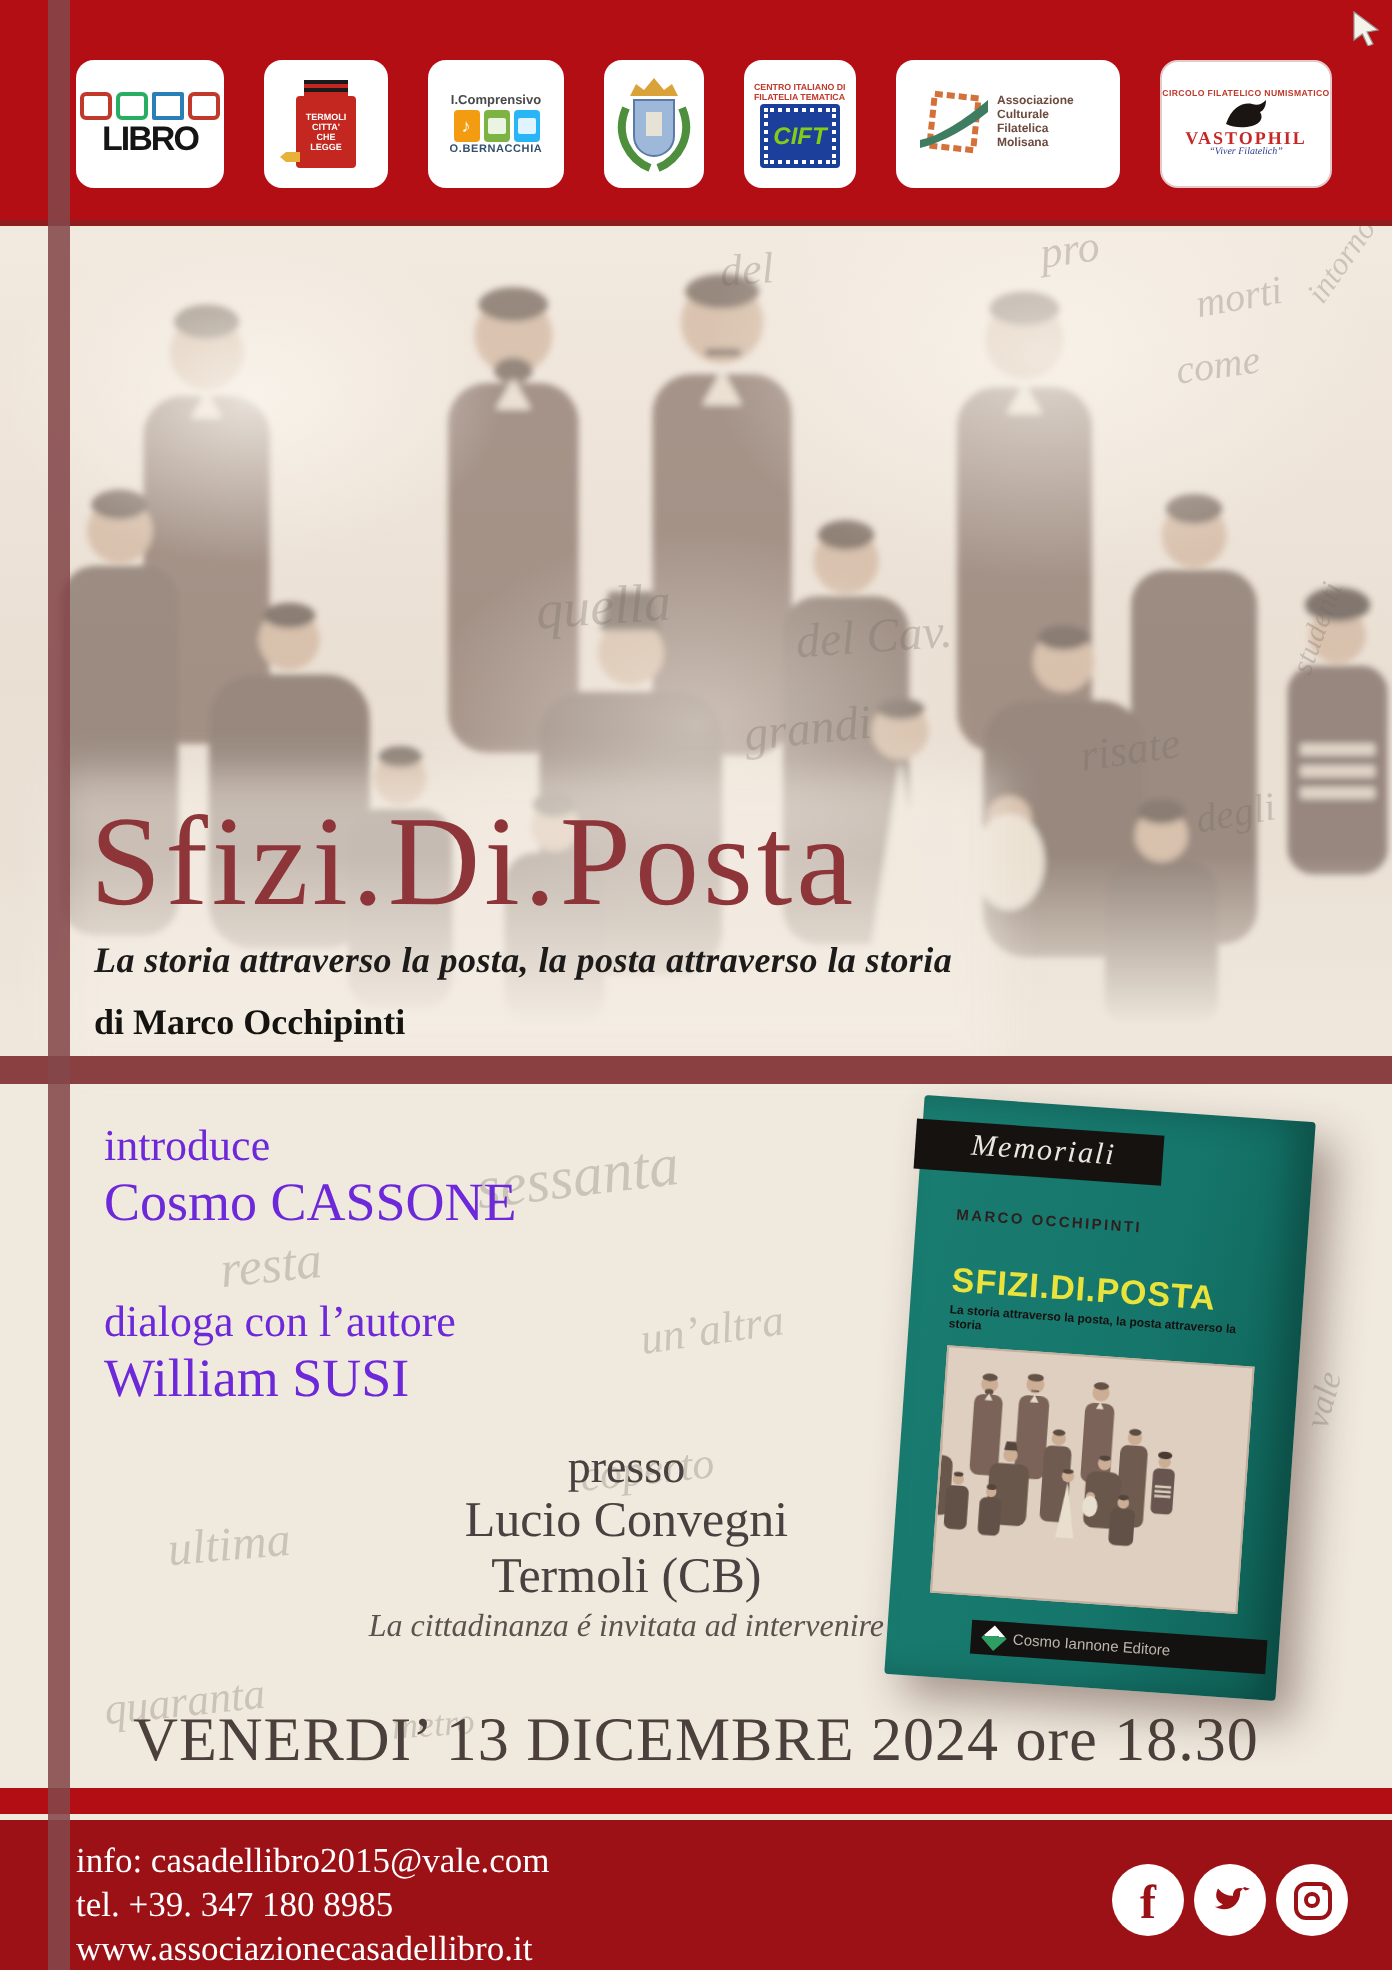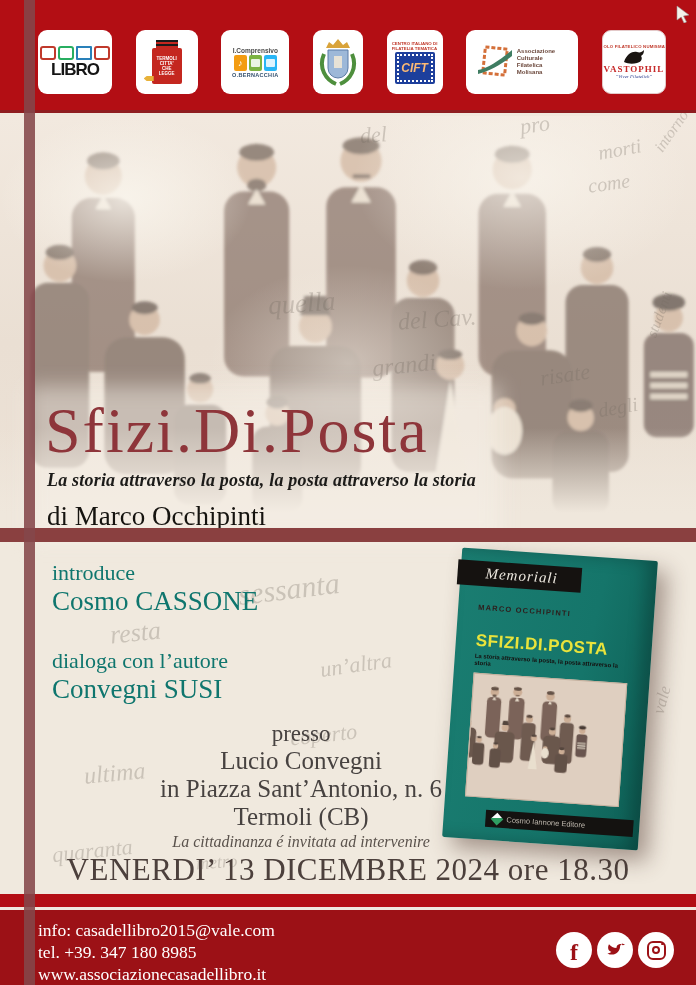--- a/index.html
+++ b/index.html
@@ -10,21 +10,21 @@
   html,body{margin:0;padding:0;background:#ffffff;}
   .poster{position:relative;width:696px;height:985px;overflow:hidden;
     background:var(--cream);font-family:"Liberation Serif",serif;}
 
   
   .logo-band{position:absolute;top:0;left:0;right:0;height:113px;background:var(--header-red);
     border-bottom:3px solid #8f1d20;display:flex;align-items:flex-start;justify-content:space-between;
     padding:30px 30px 0 38px;box-sizing:border-box;z-index:6;}
   .tile{background:#fff;border-radius:9px;height:64px;box-sizing:border-box;padding:3px 3px;
     display:flex;flex-direction:column;align-items:center;justify-content:center;overflow:hidden;flex:0 0 auto;}
-  .t1{width:74px}.t2{width:62px}.t3{width:68px}.t4{width:50px}.t5{width:56px}.t6{width:112px;flex-direction:row;gap:3px}.t7{width:64px;position:relative}
+  .t1{width:74px}.t2{width:62px}.t3{width:68px}.t4{width:50px}.t5{width:56px}.t6{width:112px;flex-direction:row;gap:3px}.t7{width:86px;position:relative}
   .cdl-row{display:flex;gap:2px;margin-bottom:1px;}
   .bk{width:12px;height:10px;border:2px solid #c0392b;border-radius:3px;font-size:6px;line-height:6px;
     color:transparent;display:flex;align-items:center;justify-content:center;font-family:"Liberation Sans",sans-serif;}
   .bk.g{border-color:#27ae60}.bk.b{border-color:#2980b9;border-radius:1px}
   .cdl-word{font-family:"Liberation Sans",sans-serif;font-weight:bold;font-size:17px;letter-spacing:-1px;color:#151515;line-height:17px;}
   .tbook{width:30px;height:36px;background:#c4271f;border-radius:2px;position:relative;margin-top:8px;
     display:flex;align-items:center;justify-content:center;}
   .tbook::before{content:"";position:absolute;top:-8px;left:4px;right:4px;height:8px;
     background:repeating-linear-gradient(#1a1a1a 0 2px,#c4271f 2px 4px);}
   .tbook::after{content:"";position:absolute;left:-8px;bottom:3px;width:10px;height:5px;background:#e8b23a;
@@ -34,21 +34,21 @@
   .ic-top{font-family:"Liberation Sans",sans-serif;font-size:6.5px;font-weight:bold;color:#4a4a4a;}
   .ic-row{display:flex;gap:2px;margin:1px 0;}
   .mini{width:13px;height:16px;border-radius:2px;color:#fff;font-size:9px;line-height:16px;text-align:center;}
   .mini.o{background:#f39c12}.mini.g{background:#7cb342}.mini.bl{background:#29b6f6}
   .mini.g i,.mini.bl i{display:block;margin:4px 2px;height:8px;background:rgba(255,255,255,.85);border-radius:1px;}
   .ic-bottom{font-family:"Liberation Sans",sans-serif;font-size:5.5px;font-weight:bold;color:#33506e;letter-spacing:.3px;}
   .cift-top{font-family:"Liberation Sans",sans-serif;font-size:4.4px;line-height:5px;color:#c0392b;
     font-weight:bold;text-transform:uppercase;width:100%;text-align:left;padding-left:2px;box-sizing:border-box;}
   .stamp{margin-top:1px;width:40px;height:32px;background:#1d3f9c;border-radius:2px;outline:2px dotted #fff;outline-offset:-4px;
     display:flex;align-items:center;justify-content:center;}
-  .stamp span{color:#fdba74;font-family:"Liberation Sans",sans-serif;font-weight:bold;font-style:italic;font-size:12px;}
+  .stamp span{color:#84cc16;font-family:"Liberation Sans",sans-serif;font-weight:bold;font-style:italic;font-size:12px;}
   .acfm-text{font-family:"Liberation Sans",sans-serif;font-size:6px;line-height:7px;color:#6d4a3e;width:52px;font-weight:bold;}
   .vasto-arc{font-family:"Liberation Sans",sans-serif;font-size:4.3px;color:#c0392b;font-weight:bold;letter-spacing:.2px;white-space:nowrap;}
   .vasto-main{font-family:"Liberation Serif",serif;font-weight:bold;font-size:9px;color:#c62828;letter-spacing:1px;line-height:9px;}
   .vasto-motto{font-size:5px;font-style:italic;color:#2b3d8f;line-height:6px;}
   .t7{border:1px solid #e3c9c9;}
 
   
   .vstripe{position:absolute;top:0;bottom:0;left:24px;width:11px;background:var(--maroon);opacity:.88;z-index:20;}
 
   
@@ -68,27 +68,27 @@
   .hw{position:absolute;font-style:italic;color:#766d63;opacity:.3;white-space:nowrap;
     font-family:"Liberation Serif",serif;}
 
   
   .hero{position:absolute;left:45px;top:400px;z-index:3;}
   .hero::before{content:"";position:absolute;inset:-14px -24px -10px -18px;
     background:rgba(247,241,233,.5);filter:blur(10px);z-index:-1;}
   .hero-title{margin:0;font-size:64px;line-height:62px;letter-spacing:2px;font-weight:normal;
     color:var(--title-maroon);font-family:"Liberation Serif",serif;}
   .hero-subtitle{margin:8px 0 0 2px;font-size:18px;font-style:italic;font-weight:bold;color:#1c1b19;letter-spacing:.2px;}
-  .hero-author{margin:10px 0 0 2px;font-size:27px;font-weight:normal;color:#15130f;}
+  .hero-author{margin:10px 0 0 2px;font-size:18px;font-weight:bold;color:#15130f;}
 
   
   .sep{position:absolute;top:528px;height:14px;left:0;right:0;background:var(--separator);z-index:5;}
 
   
-  .program-intro,.program-dialog{position:absolute;left:52px;z-index:3;color:#0f766e;}
+  .program-intro,.program-dialog{position:absolute;left:52px;z-index:3;color:#6d28d9;}
   .program-intro{top:560px}.program-dialog{top:648px}
   .p-label{font-size:22px;line-height:26px;}
   .p-name{font-size:27px;line-height:30px;}
   .venue{position:absolute;right:254px;top:720px;text-align:center;color:#474240;z-index:3;}
   .v-presso{font-size:23px;line-height:27px;}
   .v-line{font-size:25px;line-height:28px;}
   .v-note{font-size:16px;line-height:20px;color:#5a524c;margin-top:1px;font-style:italic;}
 
   
   .book-wrap{position:absolute;left:446px;top:550px;width:224px;height:308px;z-index:4;}
@@ -340,27 +340,26 @@
 
   <div class="sep"></div>
   <div class="vstripe"></div>
 
   <div class="program-intro">
     <div class="p-label">introduce</div>
     <div class="p-name">Cosmo CASSONE</div>
   </div>
   <div class="program-dialog">
     <div class="p-label">dialoga con l’autore</div>
-    <div class="p-name">Convegni SUSI</div>
+    <div class="p-name">William SUSI</div>
   </div>
 
   <div class="venue">
     <div class="v-presso">presso</div>
     <div class="v-line">Lucio Convegni</div>
-    <div class="v-line">in Piazza Sant’Antonio, n. 6</div>
     <div class="v-line">Termoli (CB)</div>
     <div class="v-note">La cittadinanza é invitata ad intervenire</div>
   </div>
 
   <div class="book-wrap">
     <div class="book">
       <div class="b-series">Memoriali</div>
       <div class="b-author">MARCO OCCHIPINTI</div>
       <div class="b-title">SFIZI.DI.POSTA</div>
       <div class="b-subtitle">La storia attraverso la posta, la posta attraverso la storia</div>

